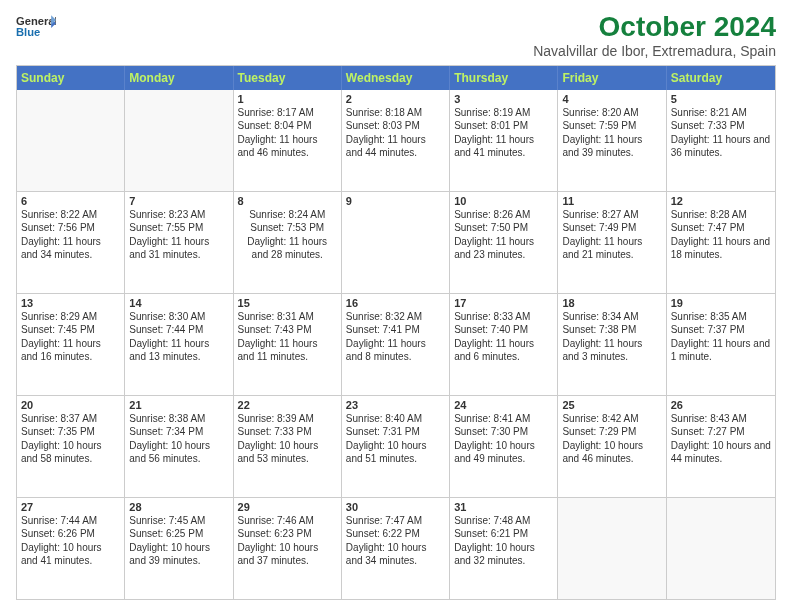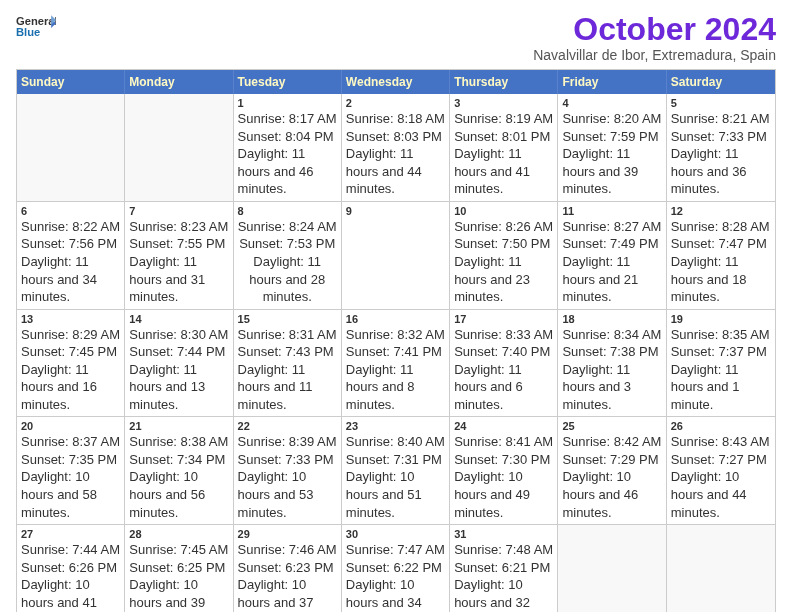--- a/index.html
+++ b/index.html
@@ -20,43 +20,43 @@
     .header-row {
       display: flex;
       justify-content: space-between;
       align-items: flex-start;
       margin-bottom: 6px;
     }
     .title-block {
       text-align: right;
     }
     .cal-title {
-      font-size: 32px;
+      font-size: 28px;
       font-weight: bold;
-      color: #6d28d9;
+      color: #15803d;
       line-height: 1.1;
     }
     .cal-subtitle {
       font-size: 14px;
       color: #555;
       margin-left: 36px;
     }
     .calendar {
       flex: 1;
       display: flex;
       flex-direction: column;
       border: 1px solid #ccc;
     }
     .cal-header {
       display: grid;
       grid-template-columns: repeat(7, 1fr);
       background: #4472c4;
     }
     .cal-header-cell {
-      color: #fef9c3;
+      color: #bef264;
       font-size: 12px;
       font-weight: bold;
       padding: 5px 4px;
       text-align: left;
       border-right: 1px solid #5a82cc;
     }
     .cal-header-cell:last-child { border-right: none; }
     .cal-body {
       flex: 1;
       display: flex;
@@ -81,21 +81,21 @@
     .cal-cell:last-child { border-right: none; }
     .cal-cell.empty { background: #f8f8f8; }
     .day-num {
       font-weight: bold;
       font-size: 11px;
       display: block;
       margin-bottom: 1px;
     }
     .cell-info {
       line-height: 1.35;
-      font-size: 13px;
+      font-size: 10px;
       color: #333;
     }
     .logo-wrapper {
       display: flex;
       align-items: center;
       gap: 4px;
     }
     .logo-svg { width: 40px; height: 32px; }
   </style>
 </head>

